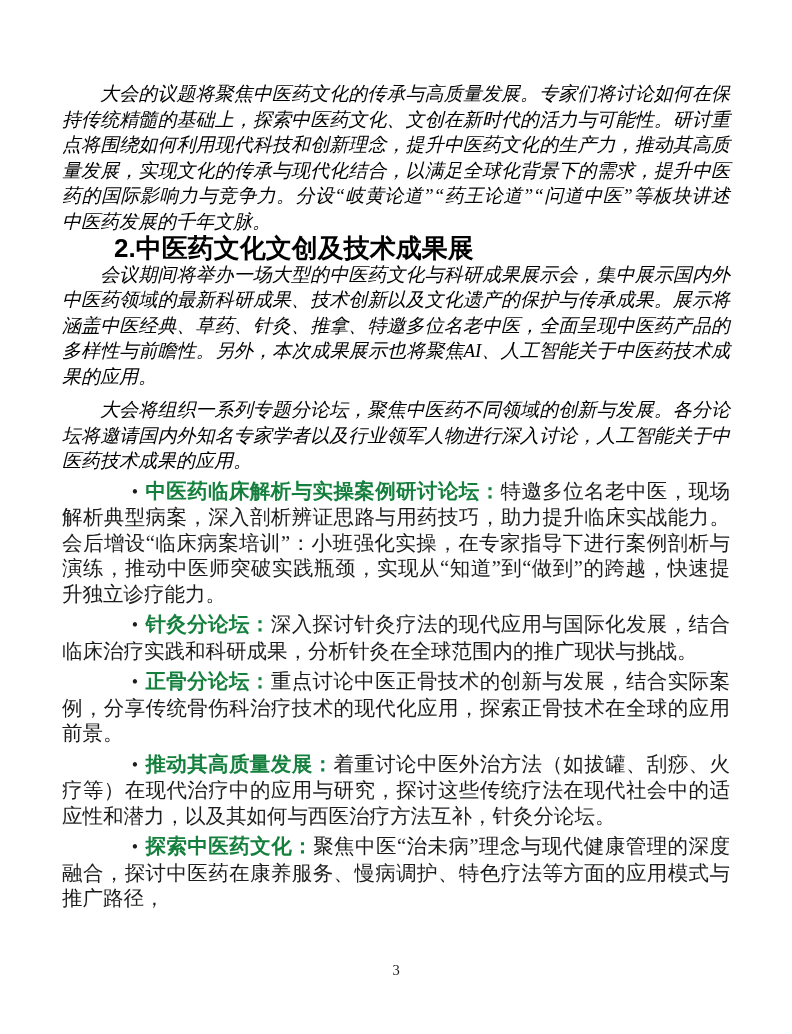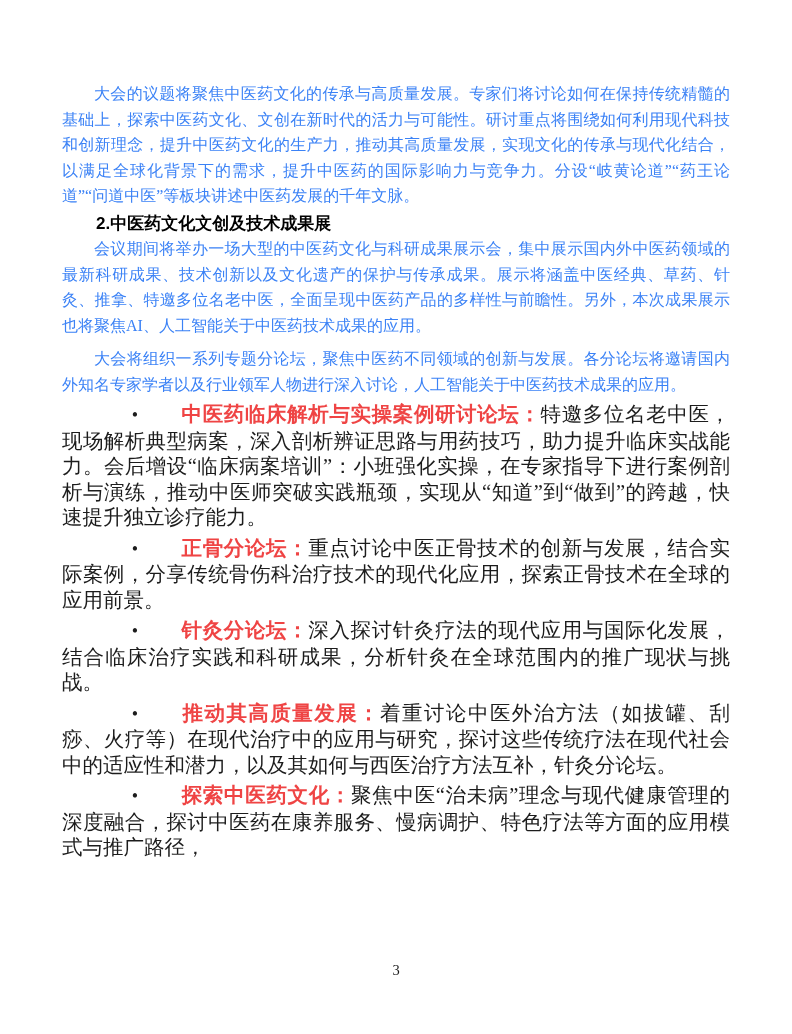--- a/index.html
+++ b/index.html
@@ -17,30 +17,31 @@
     color: #1c1c1c;
   }
   .content {
     position: absolute;
     top: 81px;
     left: 62px;
     width: 668px;
   }
   .para {
     margin: 0;
-    font-size: 16px;
+    font-size: 19px;
     line-height: 25.5px;
     text-align: justify;
     text-indent: 2em;
-    color: #3b82f6;
+    color: #000000;
+    font-style: italic;
   }
   .heading {
     margin: 2px 0 0 0;
     font-family: "Liberation Sans", "DejaVu Sans", sans-serif;
-    font-size: 17px;
+    font-size: 26px;
     line-height: 25.5px;
     font-weight: bold;
     color: #000000;
     text-indent: 2em;
   }
   .para.after-heading {
     margin-top: 8px;
   }
   .bullet-para {
     margin: 5px 0 0 0;
@@ -50,22 +51,21 @@
     text-indent: 1.7em;
     color: #1c1c1c;
   }
   .bullet-mark {
     display: inline-block;
     margin-right: 7px;
     font-size: 18px;
   }
   .bullet-lead {
     font-weight: bold;
-    color: #ef4444;
-    margin-left: 36px;
+    color: #15803d;
   }
   .page-number {
     position: absolute;
     top: 961px;
     left: 0;
     width: 792px;
     text-align: center;
     font-size: 14.5px;
     line-height: 18px;
     color: #1c1c1c;
@@ -82,23 +82,23 @@
     <p class="heading">2.中医药文化文创及技术成果展</p>
 
     <p class="para">会议期间将举办一场大型的中医药文化与科研成果展示会，集中展示国内外中医药领域的最新科研成果、技术创新以及文化遗产的保护与传承成果。展示将涵盖中医经典、草药、针灸、推拿、特邀多位名老中医，全面呈现中医药产品的多样性与前瞻性。另外，本次成果展示也将聚焦AI、人工智能关于中医药技术成果的应用。</p>
 
 
     <p class="para after-heading">大会将组织一系列专题分论坛，聚焦中医药不同领域的创新与发展。各分论坛将邀请国内外知名专家学者以及行业领军人物进行深入讨论，人工智能关于中医药技术成果的应用。</p>
 
     <p class="bullet-para"><span class="bullet-mark">•</span><span class="bullet-lead">中医药临床解析与实操案例研讨论坛：</span><span>特邀多位名老中医，现场解析典型病案，深入剖析辨证思路与用药技巧，助力提升临床实战能力。会后增设“临床病案培训”：小班强化实操，在专家指导下进行案例剖析与演练，推动中医师突破实践瓶颈，实现从“知道”到“做到”的跨越，快速提升独立诊疗能力。</span></p>
 
 
+    <p class="bullet-para"><span class="bullet-mark">•</span><span class="bullet-lead">针灸分论坛：</span><span>深入探讨针灸疗法的现代应用与国际化发展，结合临床治疗实践和科研成果，分析针灸在全球范围内的推广现状与挑战。</span></p>
+
     <p class="bullet-para"><span class="bullet-mark">•</span><span class="bullet-lead">正骨分论坛：</span><span>重点讨论中医正骨技术的创新与发展，结合实际案例，分享传统骨伤科治疗技术的现代化应用，探索正骨技术在全球的应用前景。</span></p>
-
-    <p class="bullet-para"><span class="bullet-mark">•</span><span class="bullet-lead">针灸分论坛：</span><span>深入探讨针灸疗法的现代应用与国际化发展，结合临床治疗实践和科研成果，分析针灸在全球范围内的推广现状与挑战。</span></p>
 
     <p class="bullet-para"><span class="bullet-mark">•</span><span class="bullet-lead">推动其高质量发展：</span><span>着重讨论中医外治方法（如拔罐、刮痧、火疗等）在现代治疗中的应用与研究，探讨这些传统疗法在现代社会中的适应性和潜力，以及其如何与西医治疗方法互补，针灸分论坛。</span></p>
 
     <p class="bullet-para"><span class="bullet-mark">•</span><span class="bullet-lead">探索中医药文化：</span><span>聚焦中医“治未病”理念与现代健康管理的深度融合，探讨中医药在康养服务、慢病调护、特色疗法等方面的应用模式与推广路径，</span></p>
 
   </div>
 
   <div class="page-number">3</div>
 </div>
 

